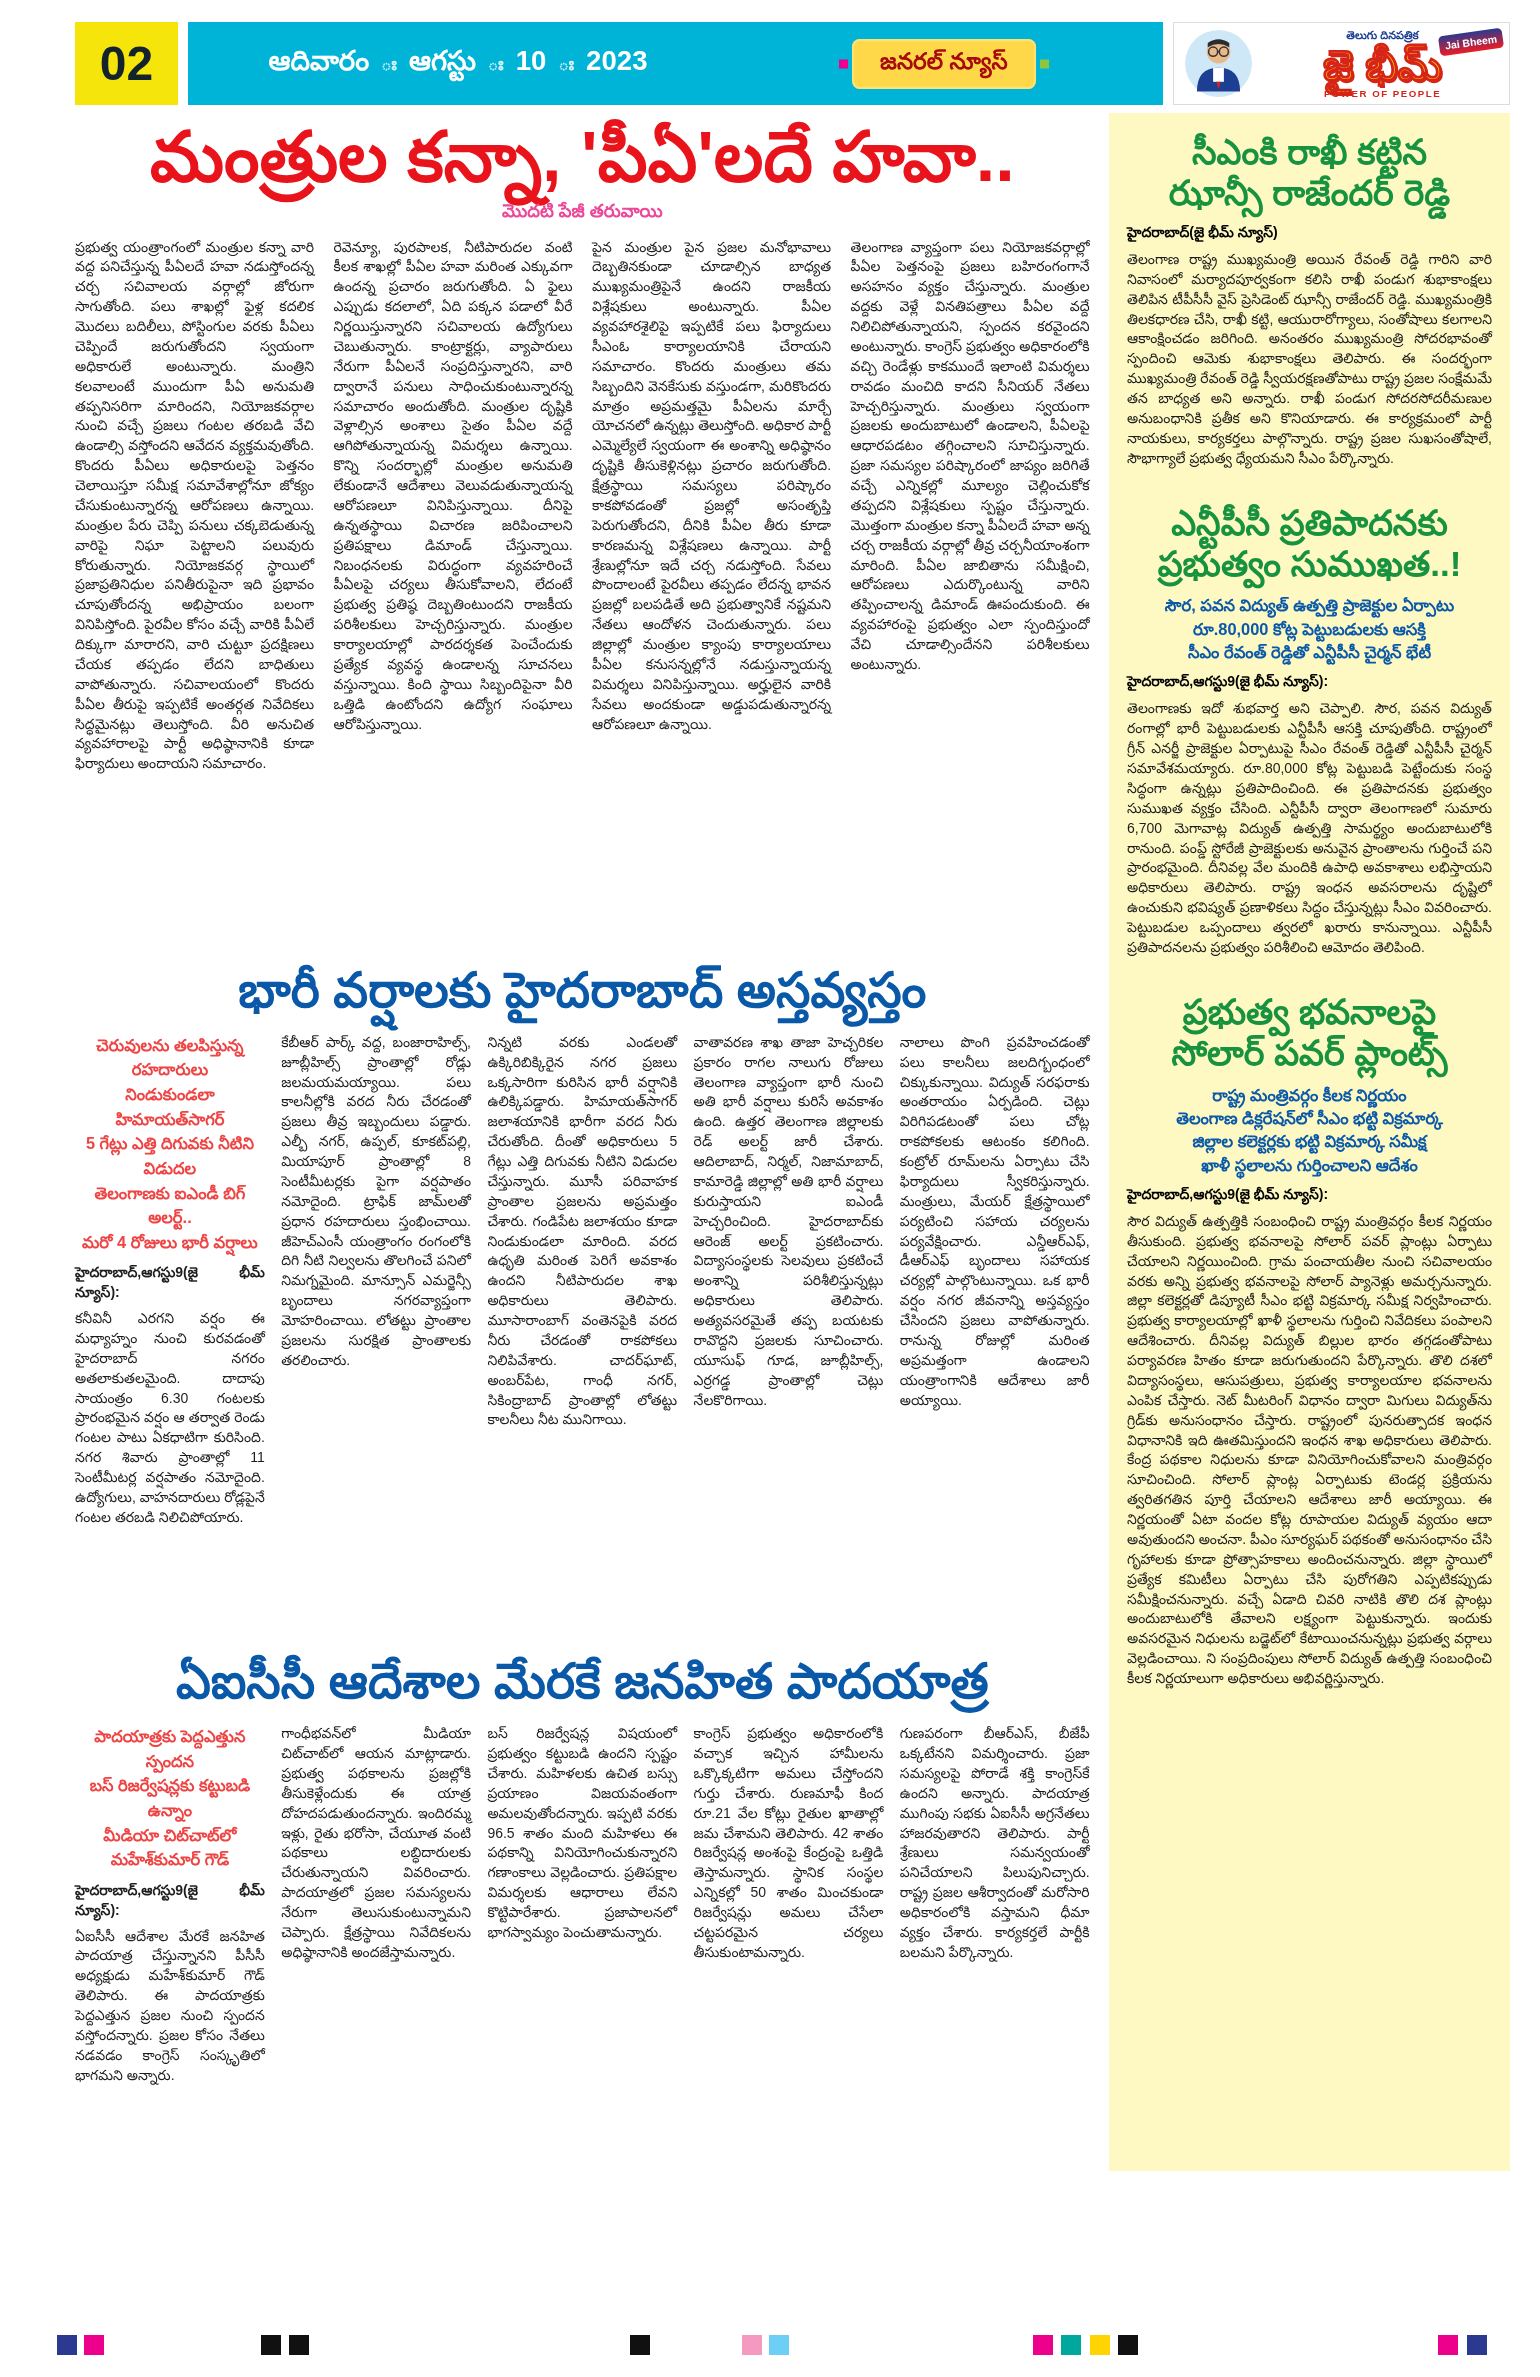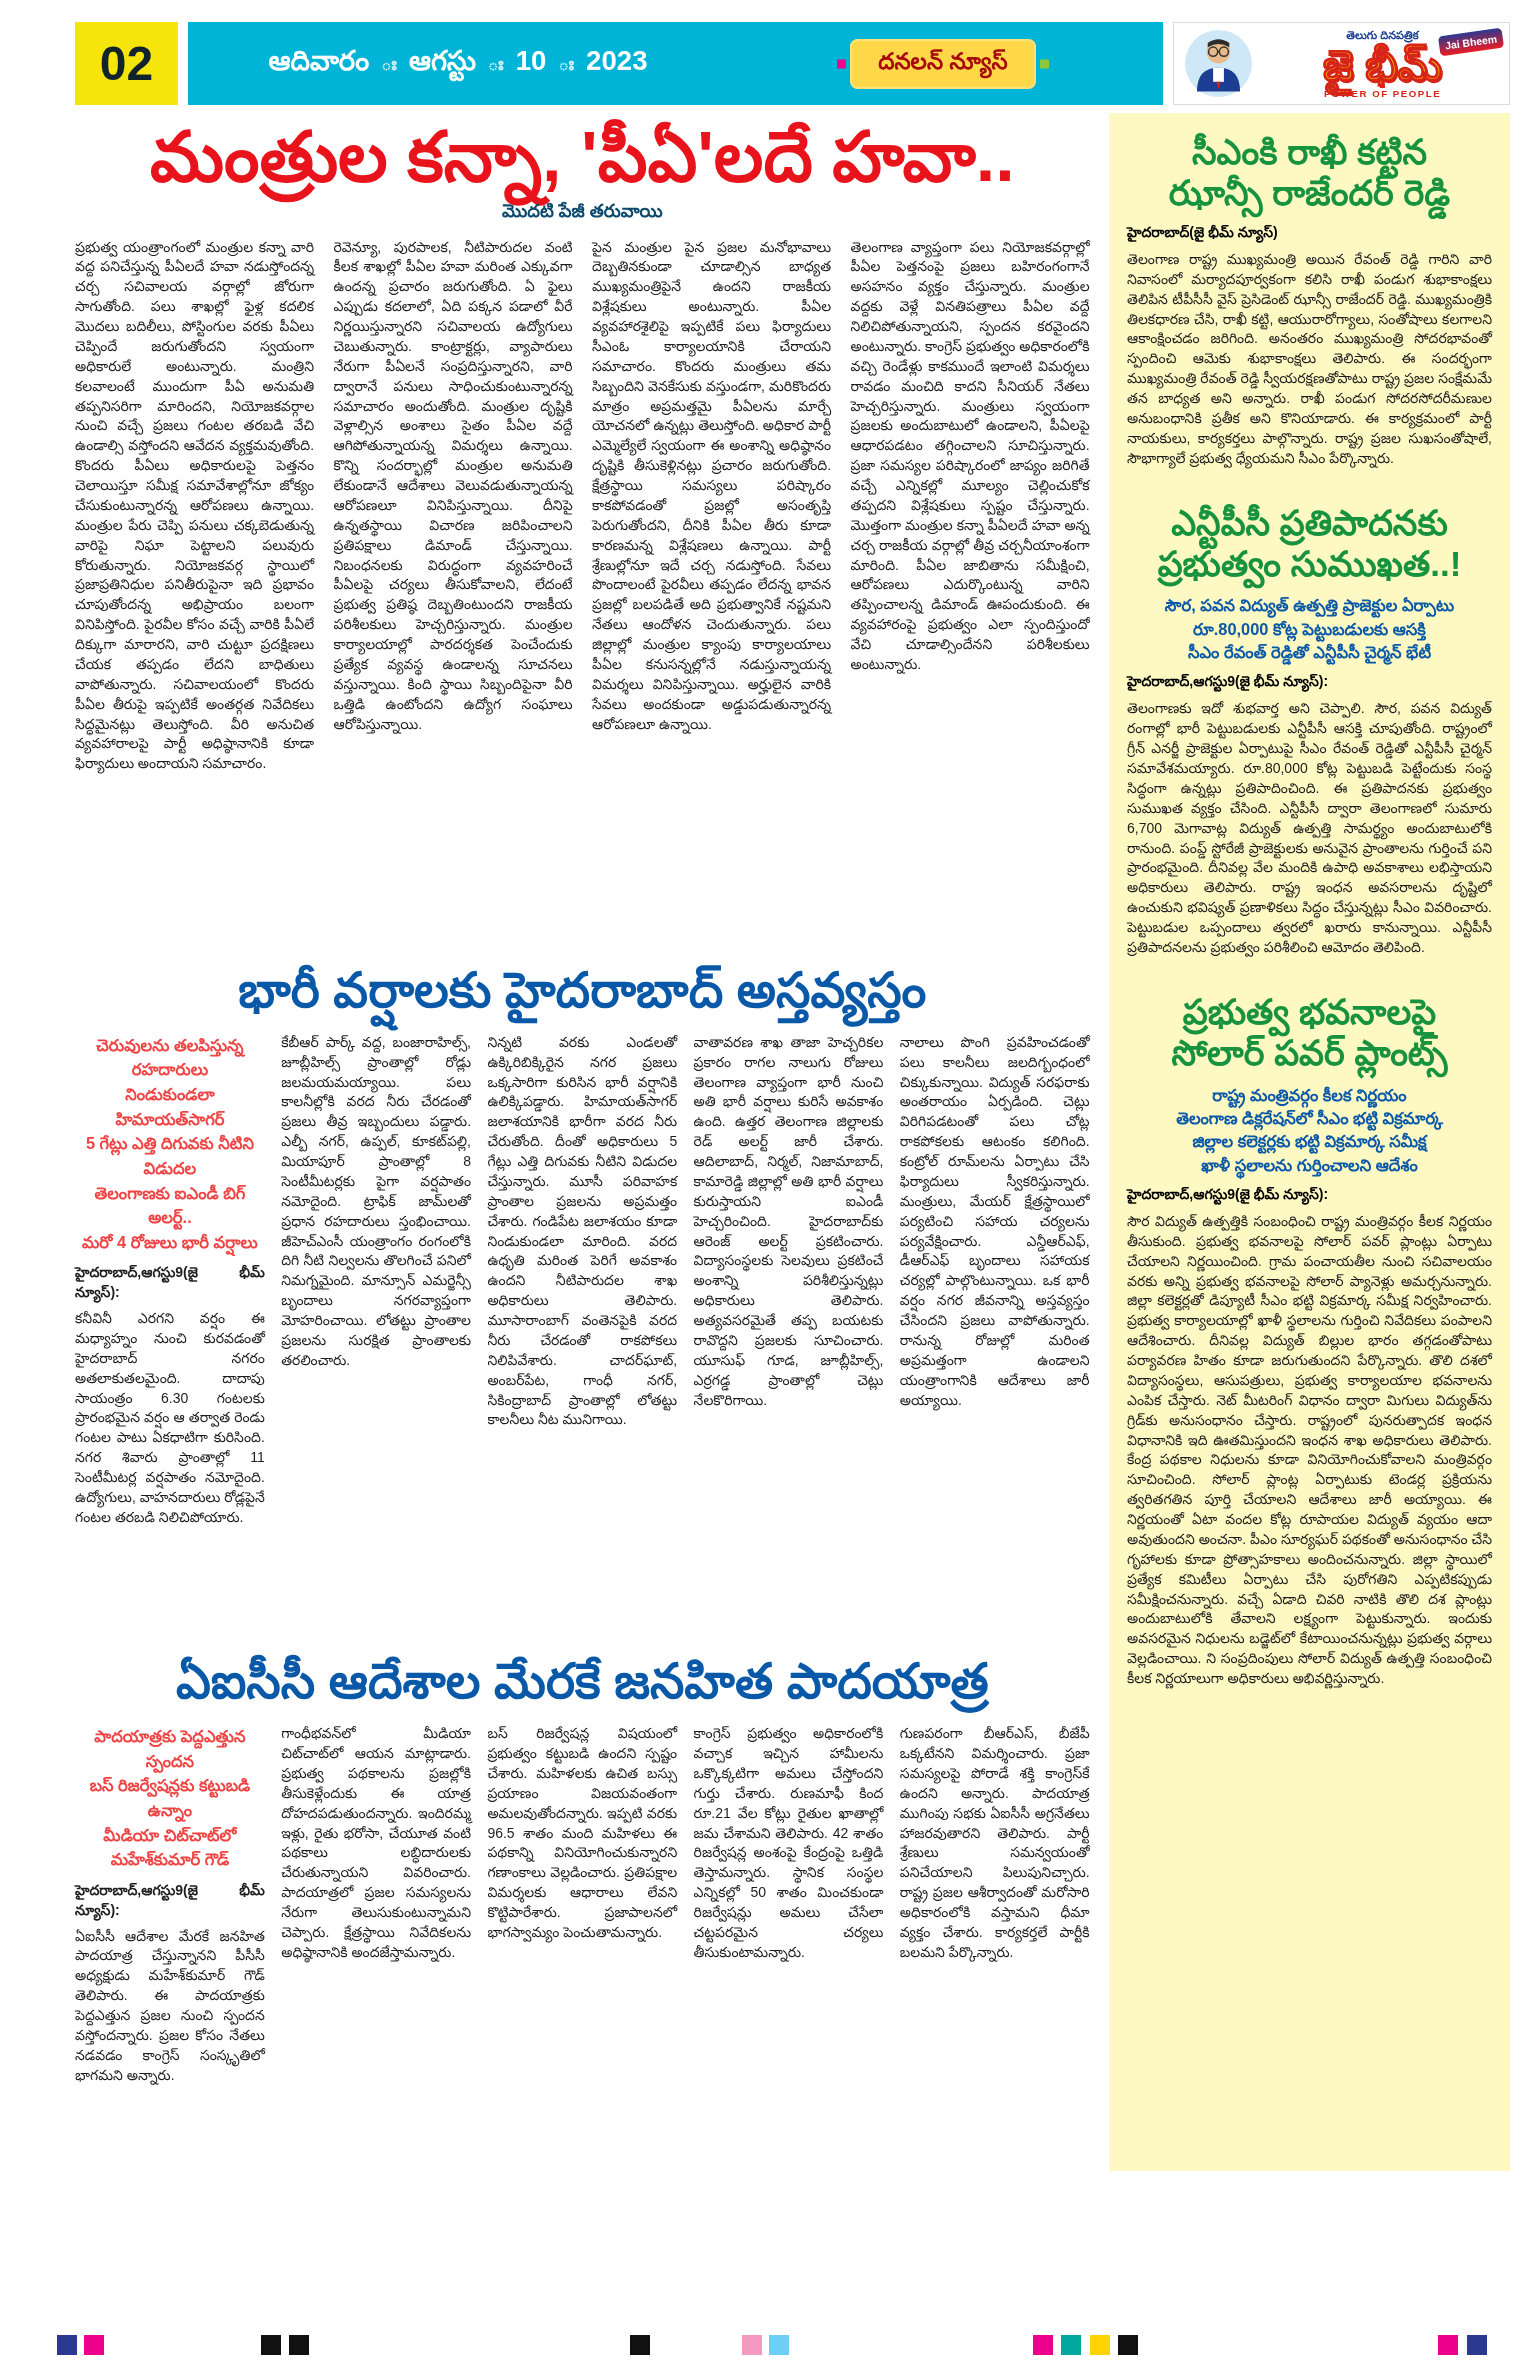--- a/index.html
+++ b/index.html
@@ -30,21 +30,21 @@
   .logo-bottom { font-size:9.7px; color:#d62418; font-weight:bold; letter-spacing:1.5px; }
   .logo-ribbon { position:absolute; right:6px; top:9px; background:linear-gradient(180deg,#2b3990,#ed1c24);
                  color:#fff; font-size:10.4px; font-weight:bold; padding:4.5px 6px; border-radius:4.5px;
                  transform:rotate(-8deg); }
 
   
   .content { display:grid; grid-template-columns:1fr 401px; gap:19.4px; margin:3px 31px 0; }
 
   
   .h-main { color:#e8131b; font-size:70px; font-weight:bold; text-align:center; line-height:1.06; margin:7.5px 0 6px; }
-  .continuation { text-align:center; color:#0c4a6e; font-size:18px; font-weight:bold; margin:3px 0 12px; }
+  .continuation { text-align:center; color:#ec4899; font-size:18px; font-weight:bold; margin:3px 0 12px; }
   .cols { display:flex; }
   .cols-4 { gap:19.4px; min-height:704px; }
   .cols-5 { gap:16.4px; }
   .cols-rains { min-height:600px; }
   .cols-yatra { min-height:447px; }
   .col { flex:1; font-size:14px; line-height:1.42; text-align:justify; color:#1d1d1d; }
   .h-blue { color:#0a58a8; font-size:49px; font-weight:bold; text-align:center; line-height:1.1; margin:22.4px 0 15px; }
   .intro { color:#ef4444; font-weight:bold; font-size:16.4px; line-height:1.5; text-align:center; margin-bottom:9px; }
   .art-dateline { font-weight:bold; font-size:14px; margin:3px 0 6px; }
   .prelines { white-space:pre-line; }
@@ -75,21 +75,21 @@
     <div class="cyanbar">
       <div class="dateline-hdr">
         <span class="date-part">ఆదివారం</span>
         <span class="date-sep">ః</span>
         <span class="date-part">ఆగస్టు</span>
         <span class="date-sep">ః</span>
         <span class="date-part">10</span>
         <span class="date-sep">ః</span>
         <span class="date-part">2023</span>
       </div>
-      <div class="hdr-badge">దనలన్ న్యూస్</div>
+      <div class="hdr-badge">జనరల్ న్యూస్</div>
     </div>
 
     <div class="logo">
       <div class="logo-portrait">
         <svg viewBox="0 0 64 64" aria-hidden="true">
           <circle cx="32" cy="32" r="31" fill="#cfe8f7"></circle>
           <circle cx="32" cy="21" r="11" fill="#e8b98a"></circle>
           <path d="M12 58 Q12 36 32 36 Q52 36 52 58 Z" fill="#1c3f94"></path>
           <rect x="27" y="36" width="10" height="13" fill="#ffffff"></rect>
           <path d="M30 49 L32 56 L34 49 Z" fill="#d62418"></path>

